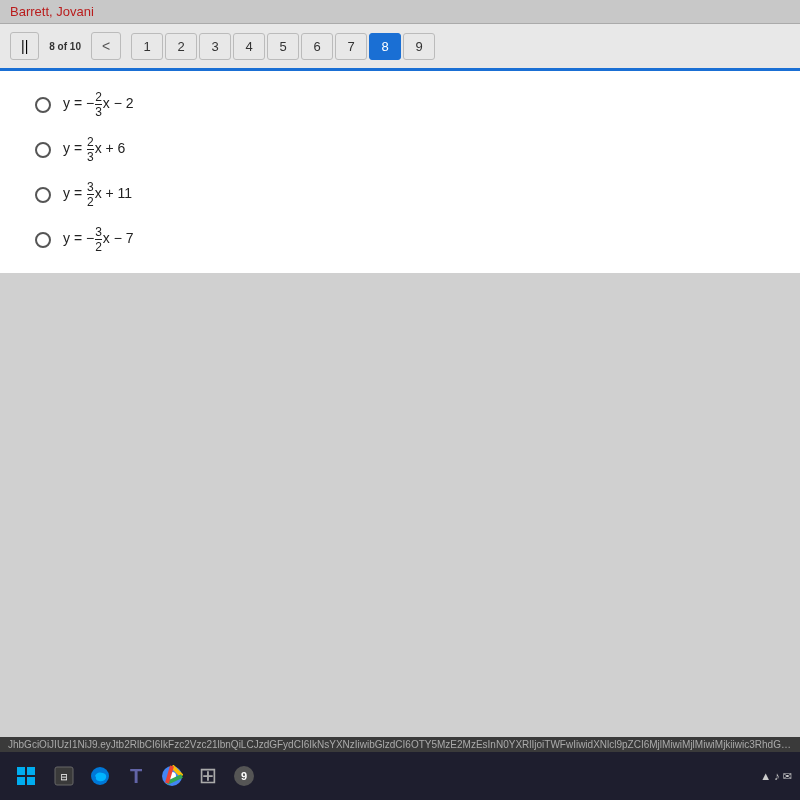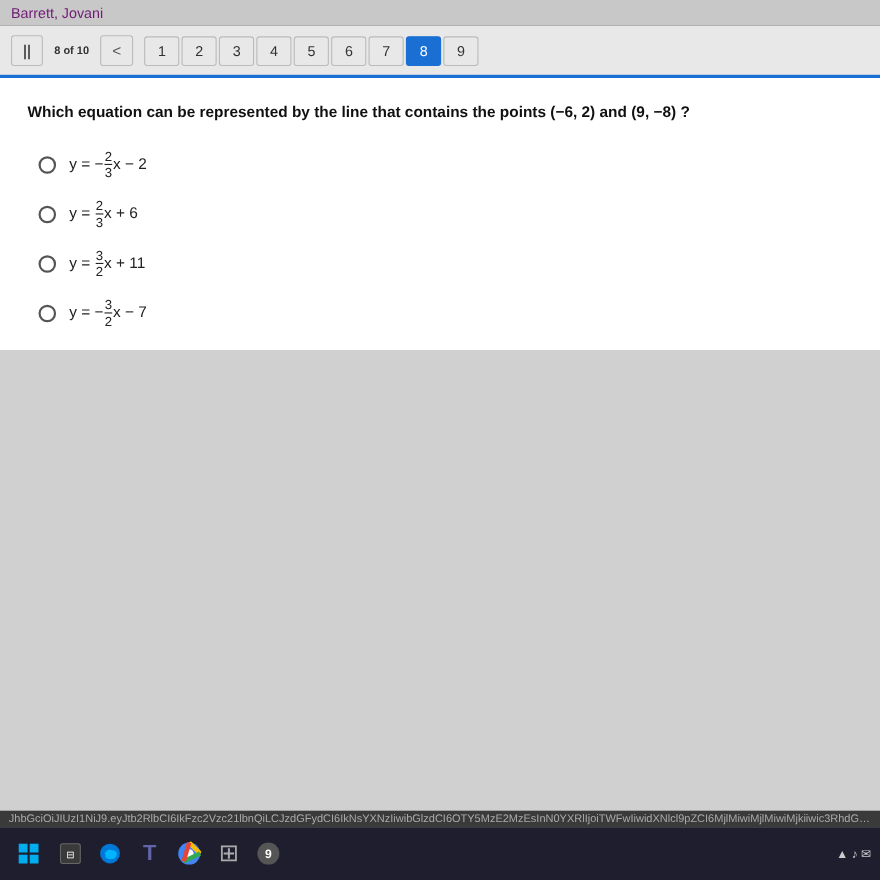--- a/index.html
+++ b/index.html
@@ -10,21 +10,21 @@
       font-family: Arial, sans-serif;
       overflow: hidden;
       position: relative;
     }
 
     
     .title-bar {
       background: #c8c8c8;
       padding: 4px 10px;
       font-size: 13px;
-      color: #701a75;
+      color: #b91c1c;
       border-bottom: 1px solid #aaa;
     }
 
     
     .browser-content {
       background: #ffffff;
       margin: 0;
       position: relative;
     }
 
@@ -228,23 +228,20 @@
       <div class="page-num">4</div>
       <div class="page-num">5</div>
       <div class="page-num">6</div>
       <div class="page-num">7</div>
       <div class="page-num active">8</div>
       <div class="page-num">9</div>
     </div>
   </div>
 
   <div class="question-area">
-    <div class="question-text">
-      Which equation can be represented by the line that contains the points (−6, 2) and (9, −8) ?
-    </div>
 
     <div class="answer-choices">
 
       <div class="answer-choice">
         <div class="radio-circle"></div>
         <span class="choice-label">
           y = −<span class="frac">
               <span class="num">2</span>
               <span class="den">3</span>
             </span>x − 2

